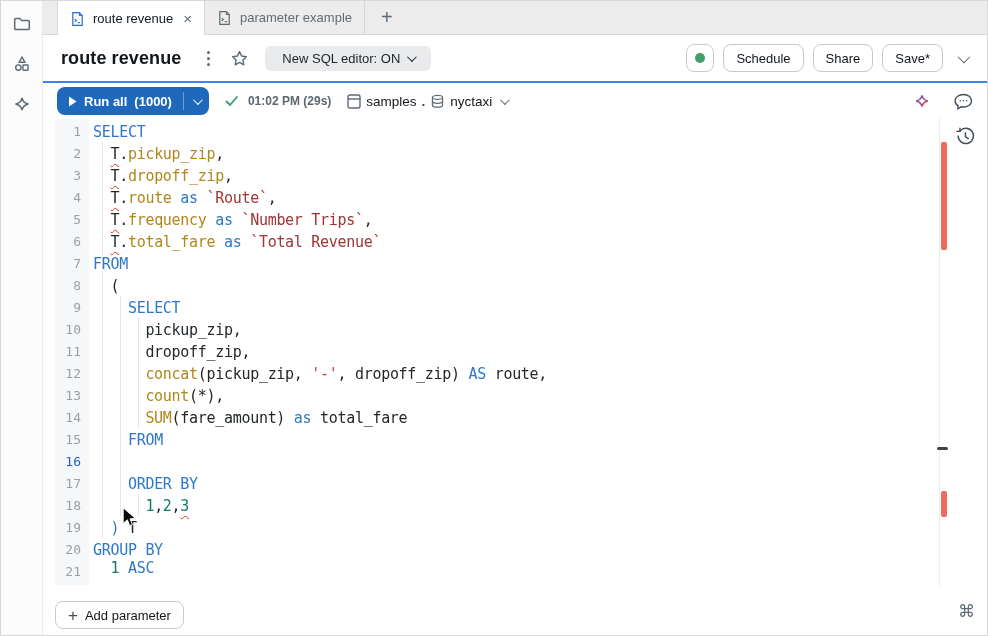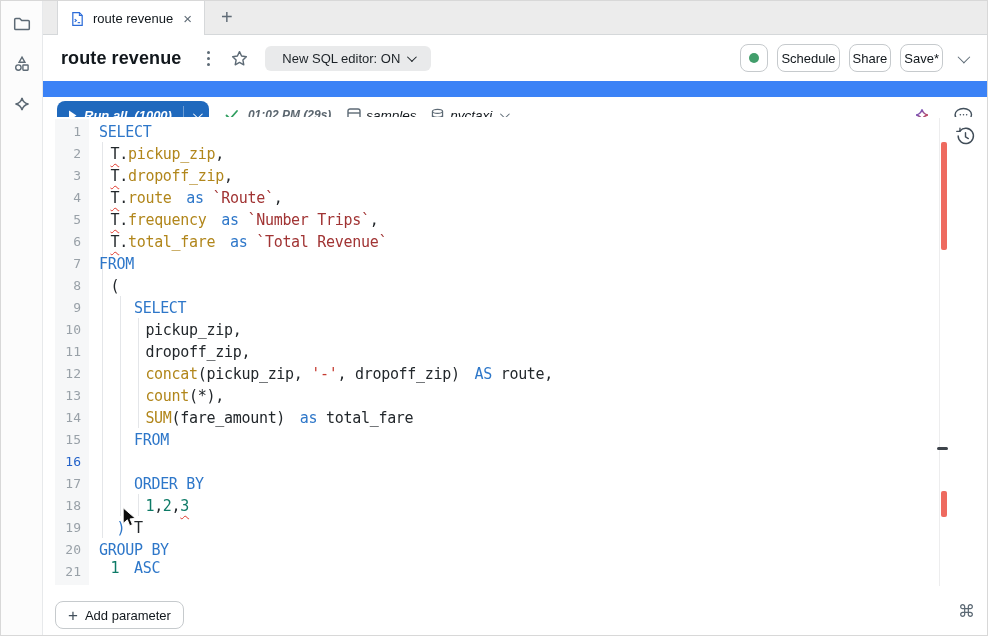--- a/index.html
+++ b/index.html
@@ -28,31 +28,31 @@
   .header { position:absolute; left:42px; top:34px; right:0; height:46px; background:#fff;
     display:flex; align-items:center; padding:0 14px 0 18px; }
   .q-title { font-size:18px; font-weight:bold; color:#11171c; letter-spacing:.1px; cursor:text; }
   .kebab { margin-left:22px; display:flex; flex-direction:column; gap:3px; padding:4px; cursor:pointer; }
   .kebab i { width:3px; height:3px; border-radius:50%; background:#5d6a75; }
   .star { margin-left:16px; color:#5d6a75; cursor:pointer; display:flex; }
   .pill { margin-left:16px; background:#e9eaeb; border-radius:6px; padding:5px 17px; font-size:13px;
     display:flex; align-items:center; gap:7px; color:#1c2227; cursor:pointer; }
   .hdr-right { margin-left:auto; display:flex; align-items:center; gap:9px; }
   .btn { border:1px solid #c6cacd; background:#fff; border-radius:8px; height:28px;
-    padding:0 3px; font-size:13px; color:#11171c; display:flex; align-items:center; gap:6px;
+    padding:0 12px; font-size:13px; color:#11171c; display:flex; align-items:center; gap:6px;
     font-family:inherit; cursor:pointer; }
   .btn.icon-only { width:28px; padding:0; justify-content:center; }
   .dot { width:10px; height:10px; border-radius:50%; background:#429e6b; }
   .chev { width:9px; height:9px; border-right:1.6px solid currentColor; border-bottom:1.6px solid currentColor;
     transform:rotate(45deg) translateY(-2px); display:inline-block; }
   .chev.sm { width:7px; height:7px; }
   .hdr-caret { color:#5d6a75; padding:4px 6px; cursor:pointer; display:flex; }
   
-  .toolbar { position:absolute; left:42px; top:96px; right:0; height:36px; background:#fff;
-    display:flex; align-items:center; padding-left:14px;font-style:italic; }
+  .toolbar { position:absolute; left:42px; top:82px; right:0; height:36px; background:#fff;
+    display:flex; align-items:center; padding-left:14px; }
   .run-btn { display:flex; align-items:stretch; background:#1f69bd; border-radius:8px; height:28px;
     color:#fff; overflow:hidden; cursor:pointer; }
   .run-main { display:flex; align-items:center; gap:7px; padding:0 11px; font-size:13px; font-weight:600; }
   .run-split { width:1px; background:rgba(255,255,255,.35); margin:5px 0; }
   .run-caret { display:flex; align-items:center; padding:0 9px; }
   .run-caret .chev { border-color:#fff; }
   .check { margin-left:15px; display:flex; }
   .runtime { margin-left:8px; font-size:12px; font-weight:600; color:#5c6770; }
   .catalog { margin-left:16px; display:flex; align-items:center; gap:5px; font-size:13.5px; color:#11171c; cursor:pointer; }
   .catalog .ic { color:#5d6a75; display:flex; }
@@ -62,21 +62,21 @@
   .tb-ic { cursor:pointer; display:flex; }
   
   .editor { position:absolute; left:42px; top:116px; right:0; bottom:0; background:#fff; }
   .gutter { position:absolute; left:12px; top:2px; width:34px; height:466px; background:#f6f7f8; }
   .ln { height:22px; line-height:22px; text-align:right; padding-right:8px;
     font:13px/22px "DejaVu Sans Mono", monospace; color:#99a1a8; }
   .ln.active { color:#2563c9; }
   .code-lines { position:absolute; left:50px; top:0; right:100px; }
   .code-line { position:absolute; left:0; margin:0; white-space:pre;
     font:15px/22px "DejaVu Sans Mono", monospace; color:#22272b; letter-spacing:-.3px; cursor:text; }
-  .kw { color:#2e77c9;margin-left:6px; }
+  .kw { color:#2e77c9; }
   .id { color:#b1861b; }
   .pl { color:#22272b; }
   .str { color:#c53b30; }
   .bt { color:#a13434; }
   .num { color:#0d7a66; }
   .err { text-decoration:underline wavy #e0372b 1px; text-underline-offset:3.5px; }
   .guide { position:absolute; width:1px; background:#e4e6e9; }
   .ruler-line { position:absolute; left:896px; top:1px; width:1px; height:468px; background:#ededee; }
   .marker { position:absolute; border-radius:2px; }
   .hist { position:absolute; left:912px; top:9px; color:#414d58; cursor:pointer; }
@@ -115,20 +115,29 @@
   <div class="tabbar">
     <div class="tab active">
       <svg class="doc" viewBox="0 0 16 17" fill="none" stroke="#2b6bd8" stroke-width="1.3">
         <path d="M3 1.7h7l3 3v10.6H3z"></path>
         <path d="M10 1.7v3h3" stroke-width="1.1"></path>
         <path d="M5 8.6l1.8 1.5L5 11.6" stroke-width="1.2"></path>
         <path d="M8.2 12.4h2.6" stroke-width="1.2"></path>
       </svg>
       <span>route revenue</span>
       <span class="close">×</span>
+    </div>
+    <div class="tab">
+      <svg class="doc" viewBox="0 0 16 17" fill="none" stroke="#5d6a75" stroke-width="1.3">
+        <path d="M3 1.7h7l3 3v10.6H3z"></path>
+        <path d="M10 1.7v3h3" stroke-width="1.1"></path>
+        <path d="M5 8.6l1.8 1.5L5 11.6" stroke-width="1.2"></path>
+        <path d="M8.2 12.4h2.6" stroke-width="1.2"></path>
+      </svg>
+      <span>parameter example</span>
     </div>
     <div class="newtab">+</div>
   </div>
 
   <div class="header">
     <span class="q-title">route revenue</span>
     <span class="kebab">
         <i></i>
         <i></i>
         <i></i>

